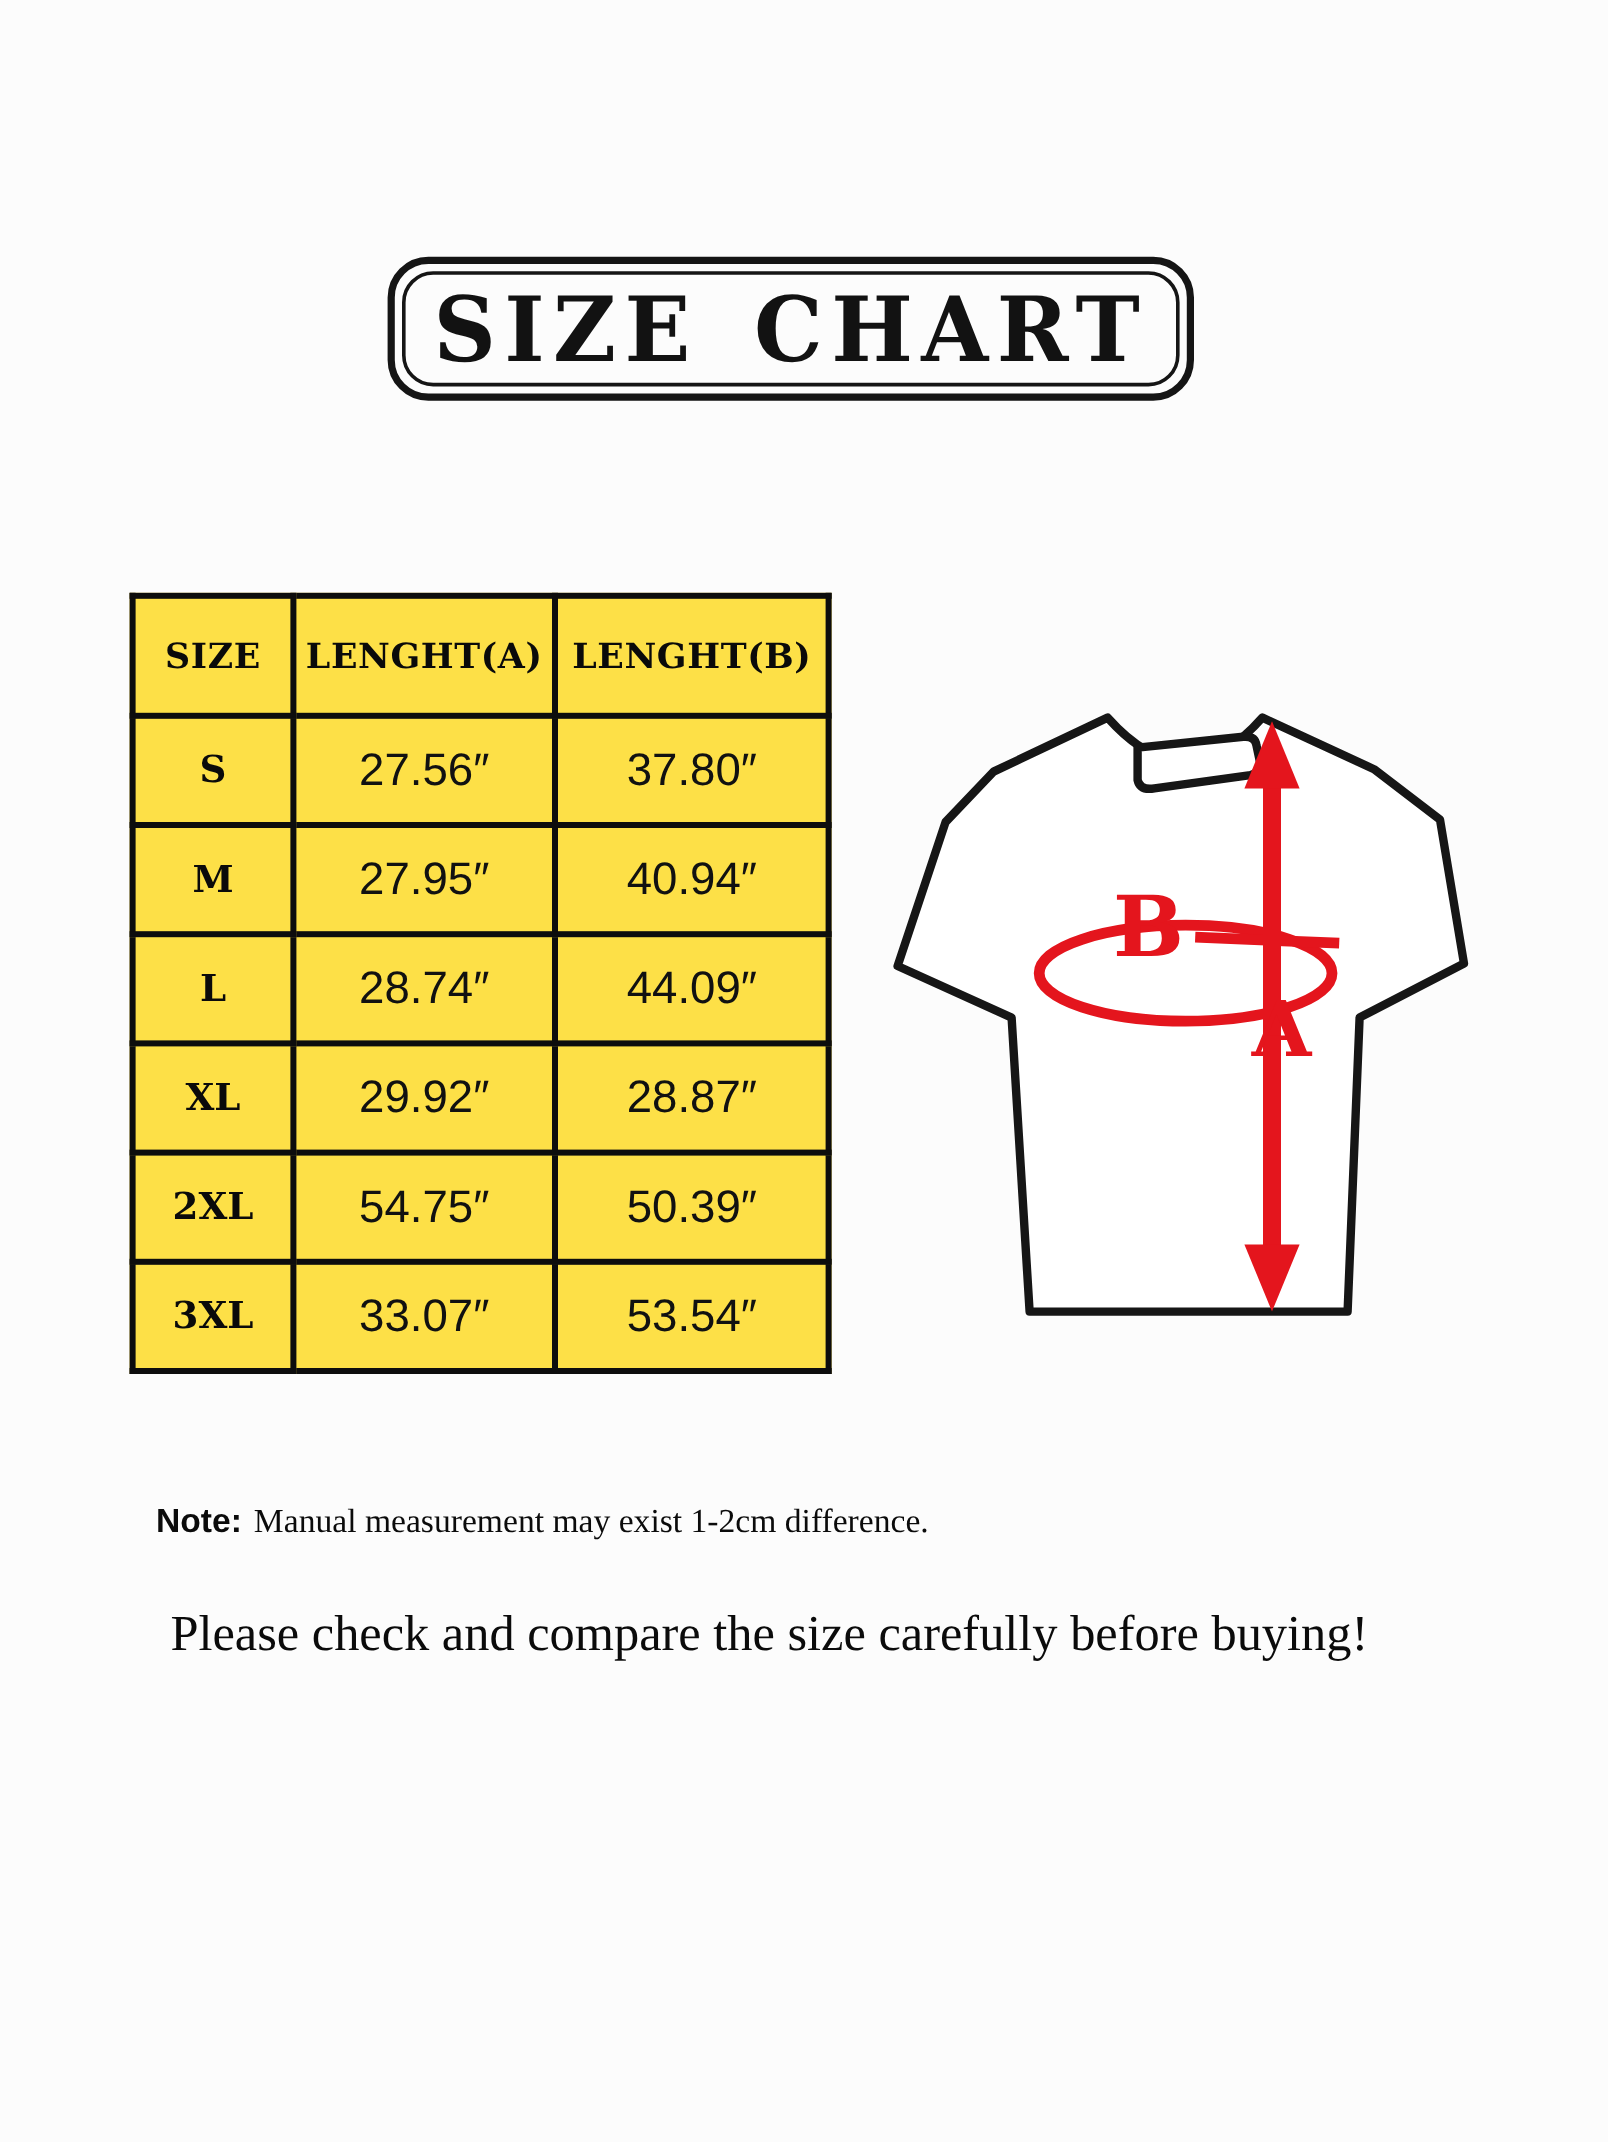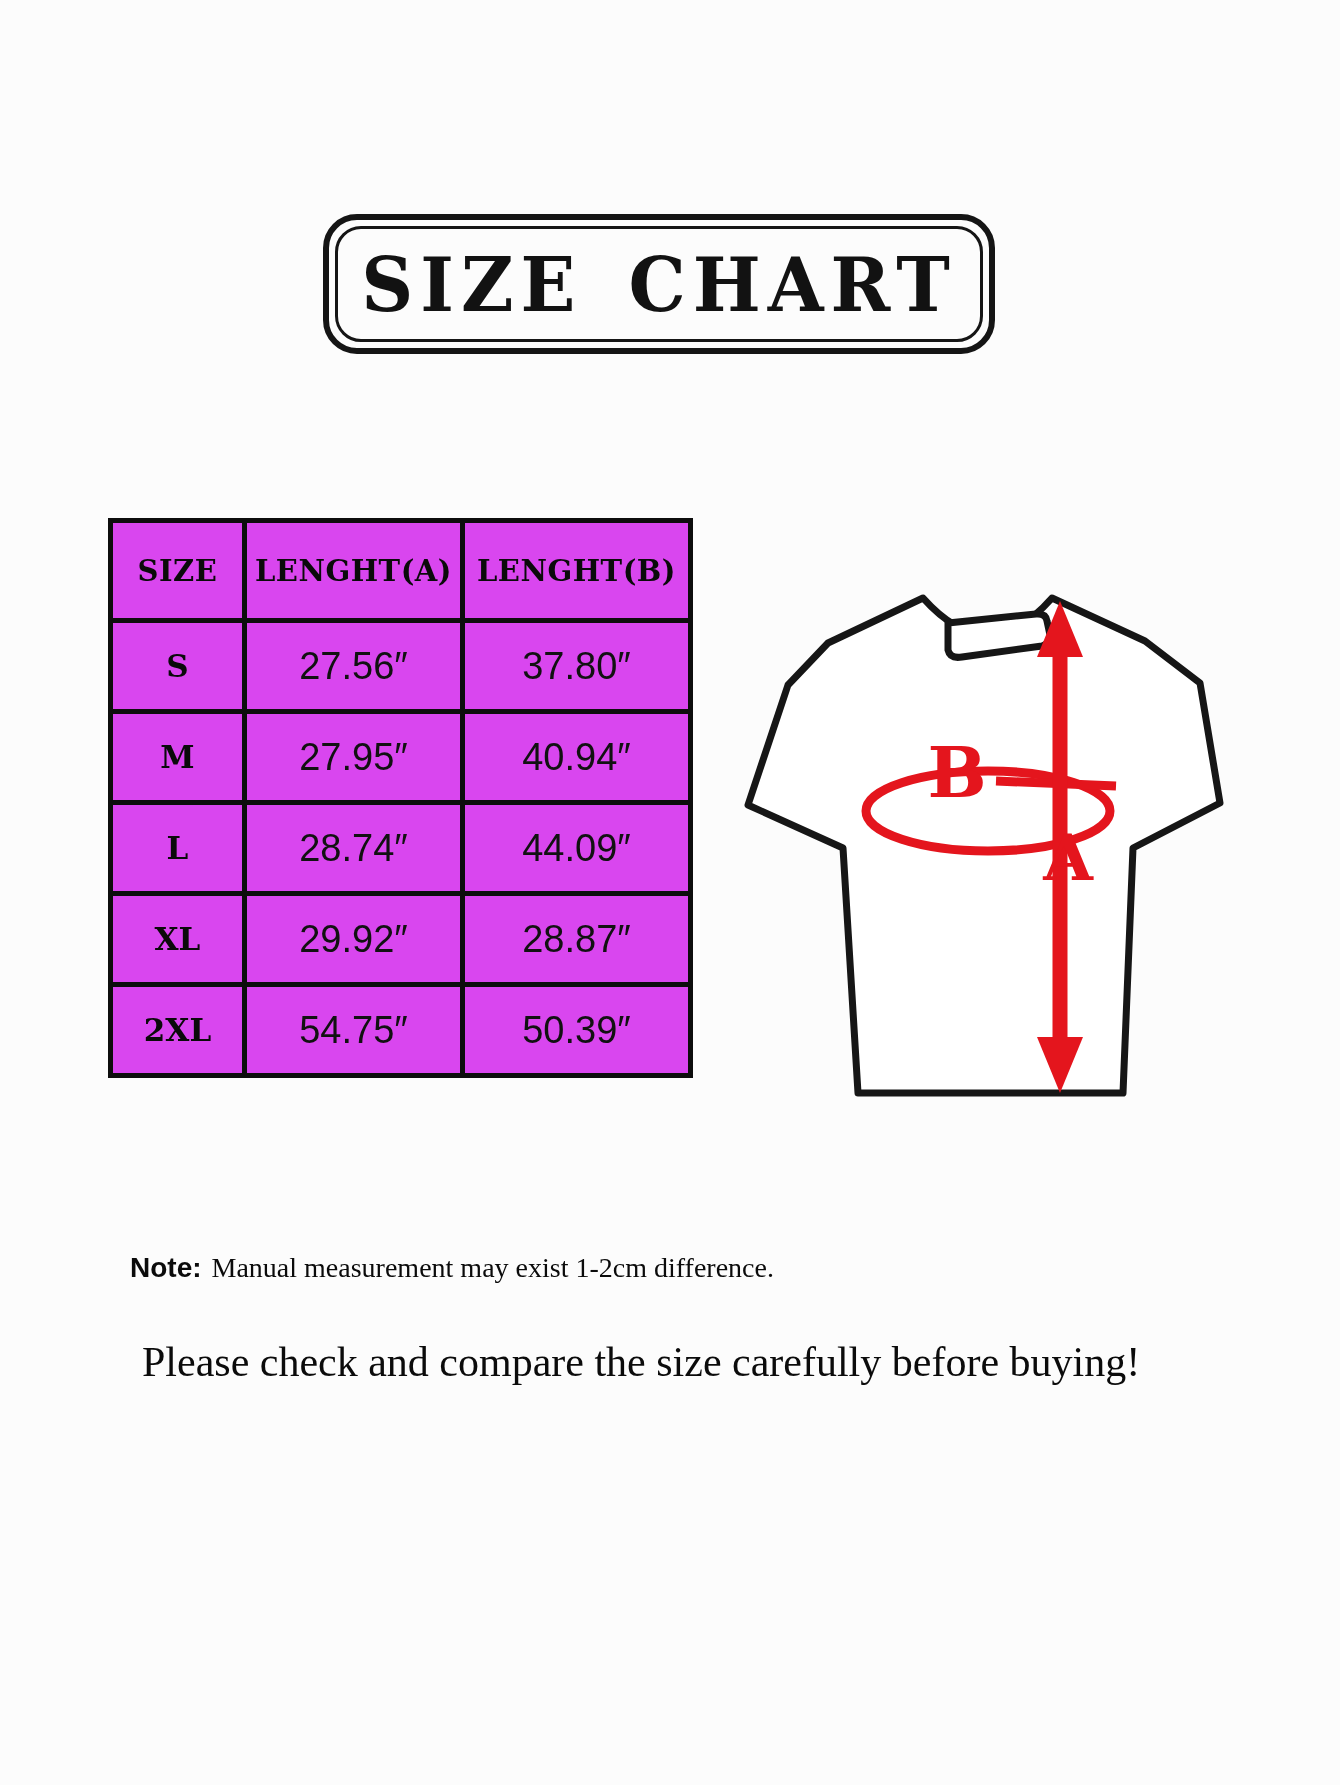--- a/index.html
+++ b/index.html
@@ -5,38 +5,38 @@
   html,body{margin:0;padding:0;}
   body{
     width:1340px;height:1785px;position:relative;overflow:hidden;
     background:#fcfcfc;
     font-family:"Liberation Serif",serif;
     color:#0d0d0d;
   }
 
   
   .title-box{
-    position:absolute;left:323px;top:214px;width:672px;height:140px;
+    position:absolute;left:323px;top:214px;width:672px;height:120px;
     box-sizing:border-box;border:6px solid #151515;border-radius:34px;
     display:flex;align-items:center;justify-content:center;
   }
   .title-inner{
     position:absolute;inset:6px;border:3px solid #151515;border-radius:26px;
     pointer-events:none;
   }
   .title-text{
     font-family:"DejaVu Serif",serif;font-weight:700;
     font-size:72px;letter-spacing:7px;word-spacing:14px;color:#121212;
     transform:scaleY(1.04);
   }
 
   
   .size-table{
     position:absolute;left:108px;top:494px;
-    border-collapse:collapse;table-layout:fixed;background:#d946ef;margin-top:24px;
+    border-collapse:collapse;table-layout:fixed;background:#fde047;
   }
   .size-table th,.size-table td{
     border:5px solid #0d0d0d;text-align:center;vertical-align:middle;padding:0;
   }
   .size-table thead tr{height:100px;}
   .size-table tbody tr{height:91px;}
   .size-table th{
     font-family:"DejaVu Serif",serif;font-weight:700;font-size:29px;
     letter-spacing:0.5px;color:#0a0a0a;
   }
@@ -104,20 +104,25 @@
       <tr>
         <td class="size-cell">XL</td>
         <td class="val-cell">29.92″</td>
         <td class="val-cell">28.87″</td>
       </tr>
       <tr>
         <td class="size-cell">2XL</td>
         <td class="val-cell">54.75″</td>
         <td class="val-cell">50.39″</td>
       </tr>
+      <tr>
+        <td class="size-cell">3XL</td>
+        <td class="val-cell">33.07″</td>
+        <td class="val-cell">53.54″</td>
+      </tr>
     </tbody>
   </table>
 
   <svg class="tshirt-svg" viewBox="0 0 545 568">
 
     <path d="M 223,45 L 128,90 L 88,132 L 48,252 L 143,295 L 158,540 L 423,540
              L 433,295 L 520,250 L 500,130 L 445,88 L 352,45 Q 288,118 223,45 Z" fill="#ffffff" stroke-width="7" stroke-linejoin="round" stroke="#161616"></path>
 
     <path d="M 248,70 L 336,61 Q 346,60 347,68 L 350,82 Q 351,90 342,93
              L 262,104 Q 250,106 248,97 Z" fill="#ffffff" stroke-width="7" stroke-linejoin="round" stroke="#161616"></path>

